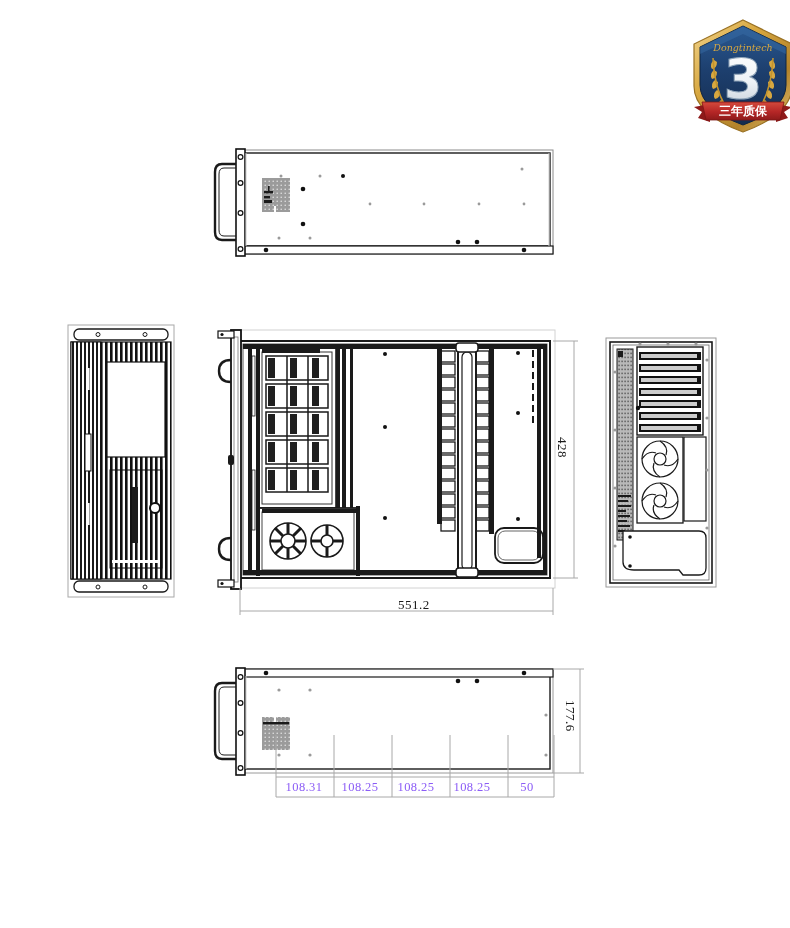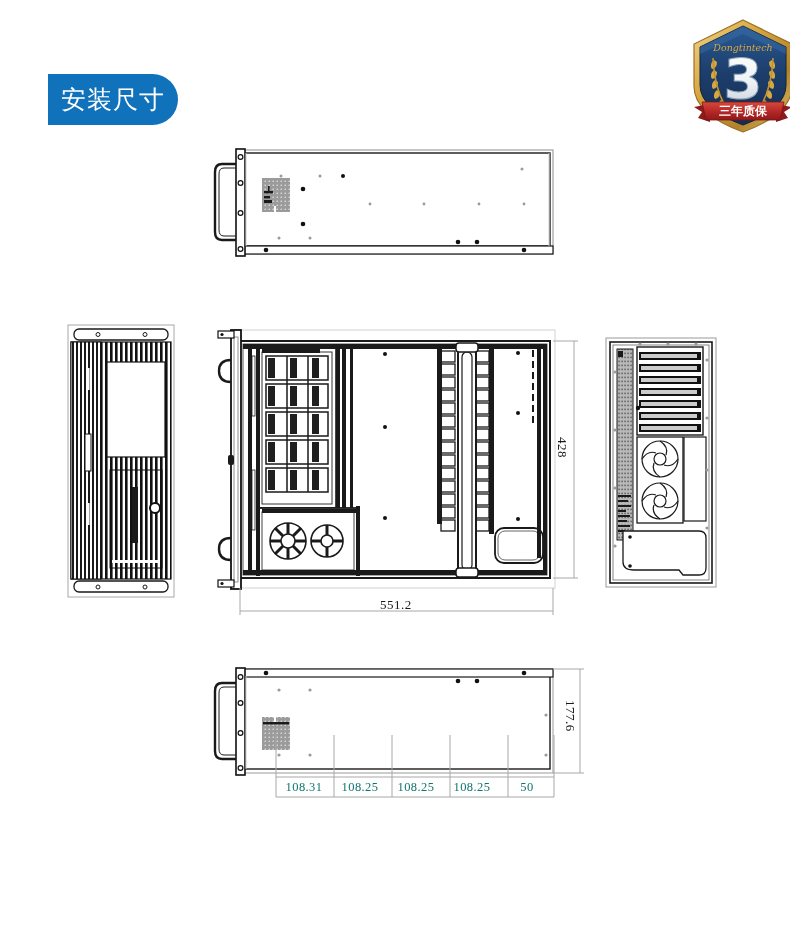--- a/index.html
+++ b/index.html
@@ -39,49 +39,46 @@
 
   
   .dim{
     position:absolute;
     font-family:"Liberation Serif", serif;
     font-size:13px;
     color:#1a1a1a;
     white-space:nowrap;
     letter-spacing:.5px;
   }
-  .dim-551{left:380px;top:597px;}
+  .dim-551{left:398px;top:597px;}
   .dim-428{left:570px;top:437px;transform:rotate(90deg);transform-origin:left top;}
   .dim-1776{left:578px;top:700px;transform:rotate(90deg);transform-origin:left top;}
 
   .chain{
     position:absolute;left:276px;top:777px;
     width:278px;height:20px;
     display:flex;
   }
   .chain .cell{
     display:flex;align-items:center;justify-content:center;
     font-family:"Liberation Serif", serif;
-    font-size:12.5px;color:#0f766e;
+    font-size:12.5px;color:#8b5cf6;
     letter-spacing:.4px;
   }
   .chain .c0{width:58px;}
   .chain .c1{width:58px;}
   .chain .c2{width:58px;}
   .chain .c3{width:58px;}
   .chain .c4{width:56px;}
 </style>
 </head>
 <body>
 
 <div class="page">
 
-  <div class="title-pill">
-    <span>安装尺寸</span>
-  </div>
 
   <div class="badge-wrap">
     <svg class="badge-svg" viewBox="0 0 126 124">
       <defs>
         <linearGradient id="gShield" x1="0" y1="0" x2="0" y2="1">
           <stop offset="0%" stop-color="#2a5a93"></stop>
           <stop offset="45%" stop-color="#1d3f6e"></stop>
           <stop offset="100%" stop-color="#142c4e"></stop>
         </linearGradient>
         <linearGradient id="gGold" x1="0" y1="0" x2="1" y2="1">

